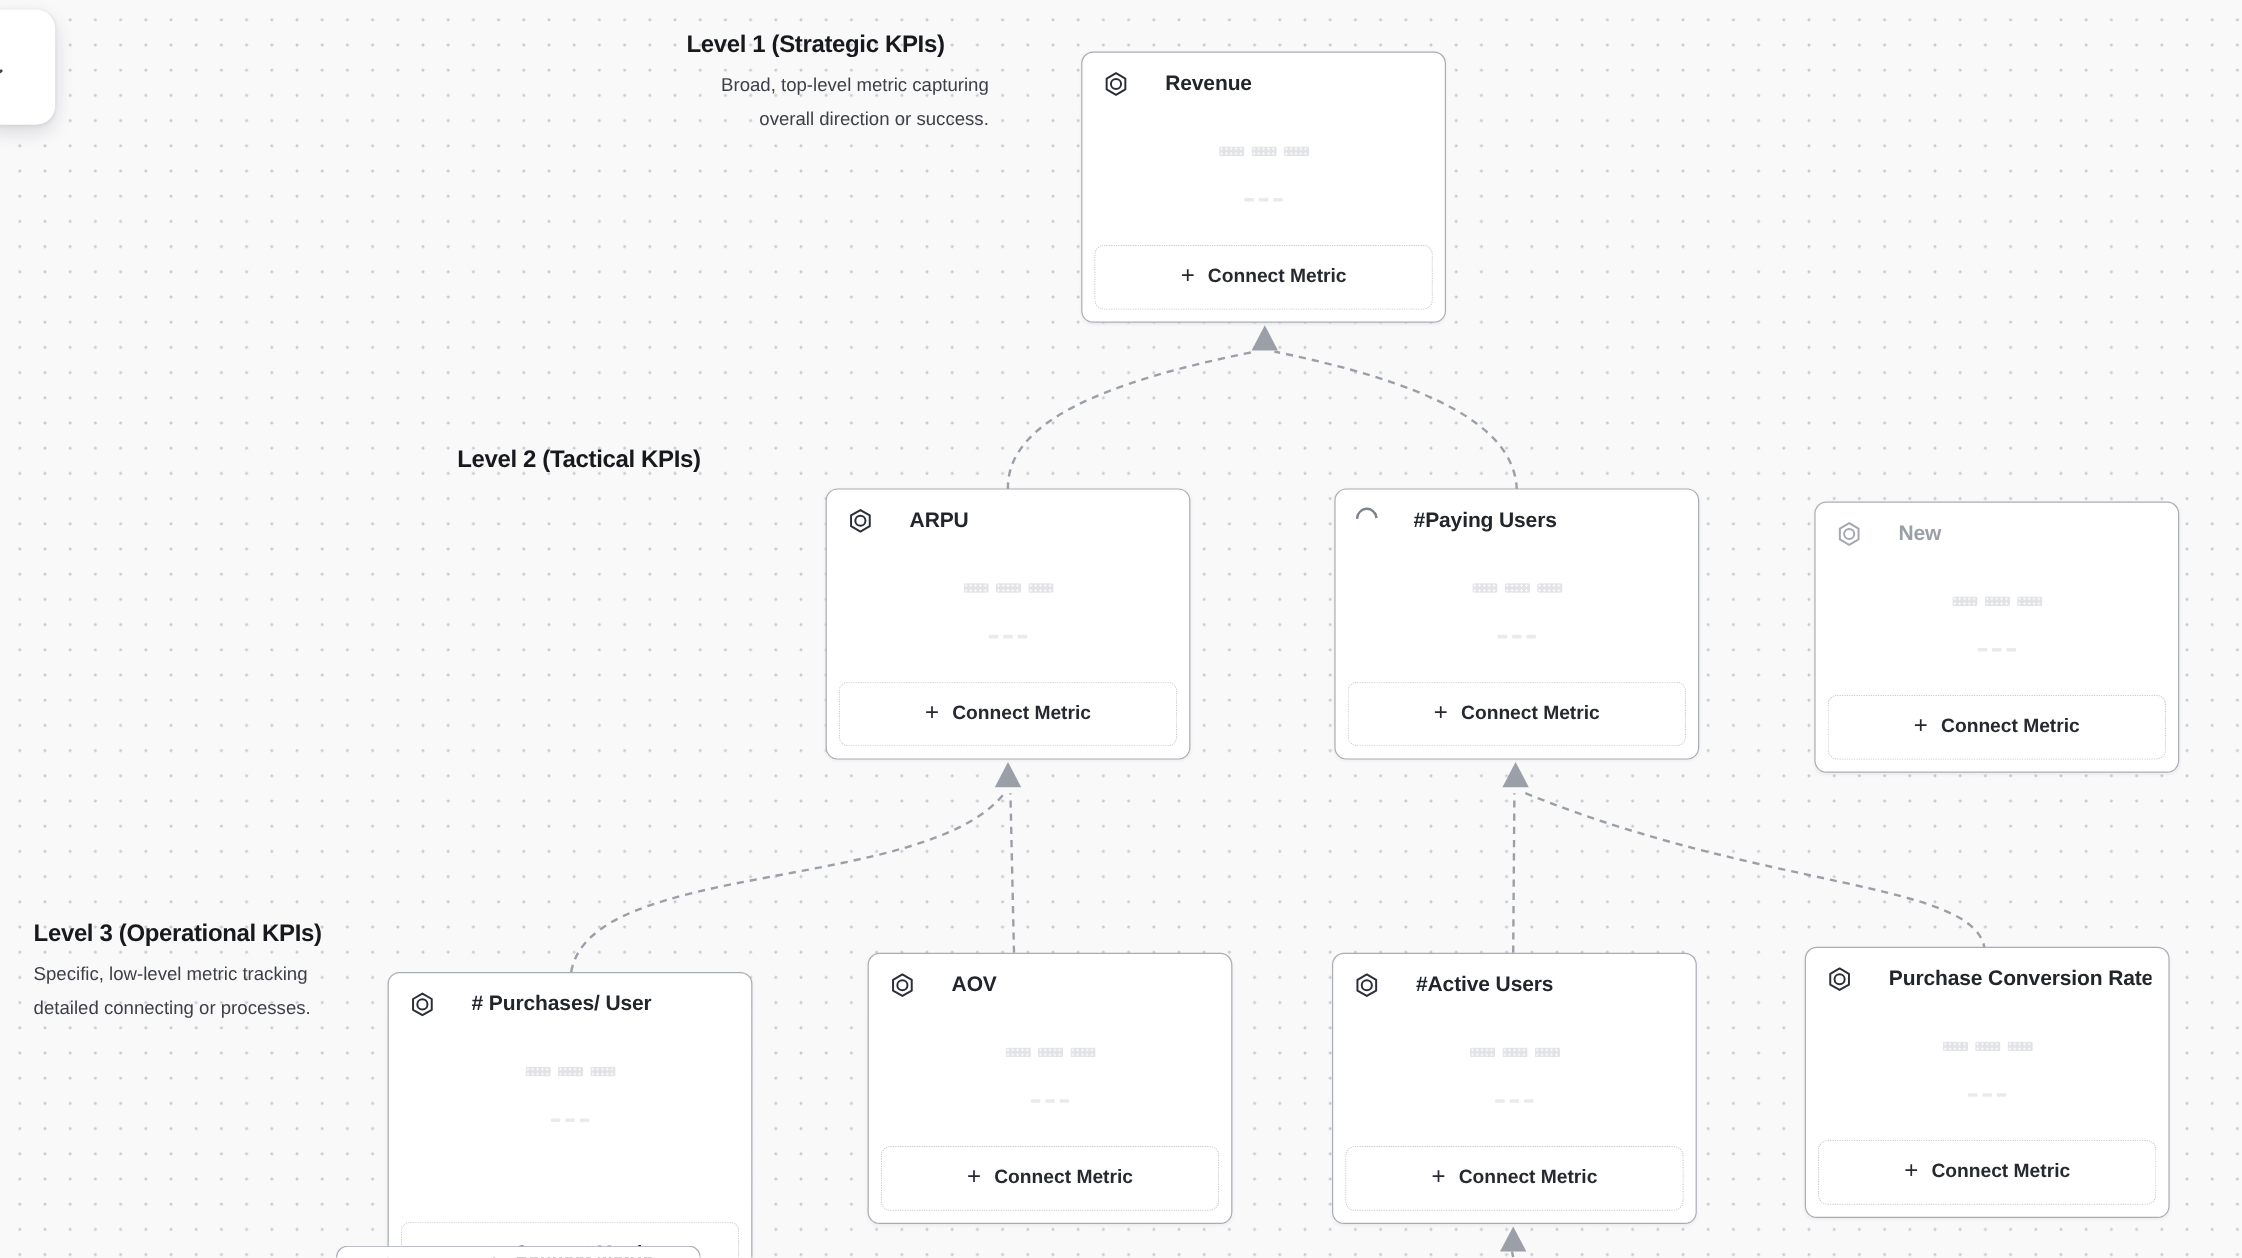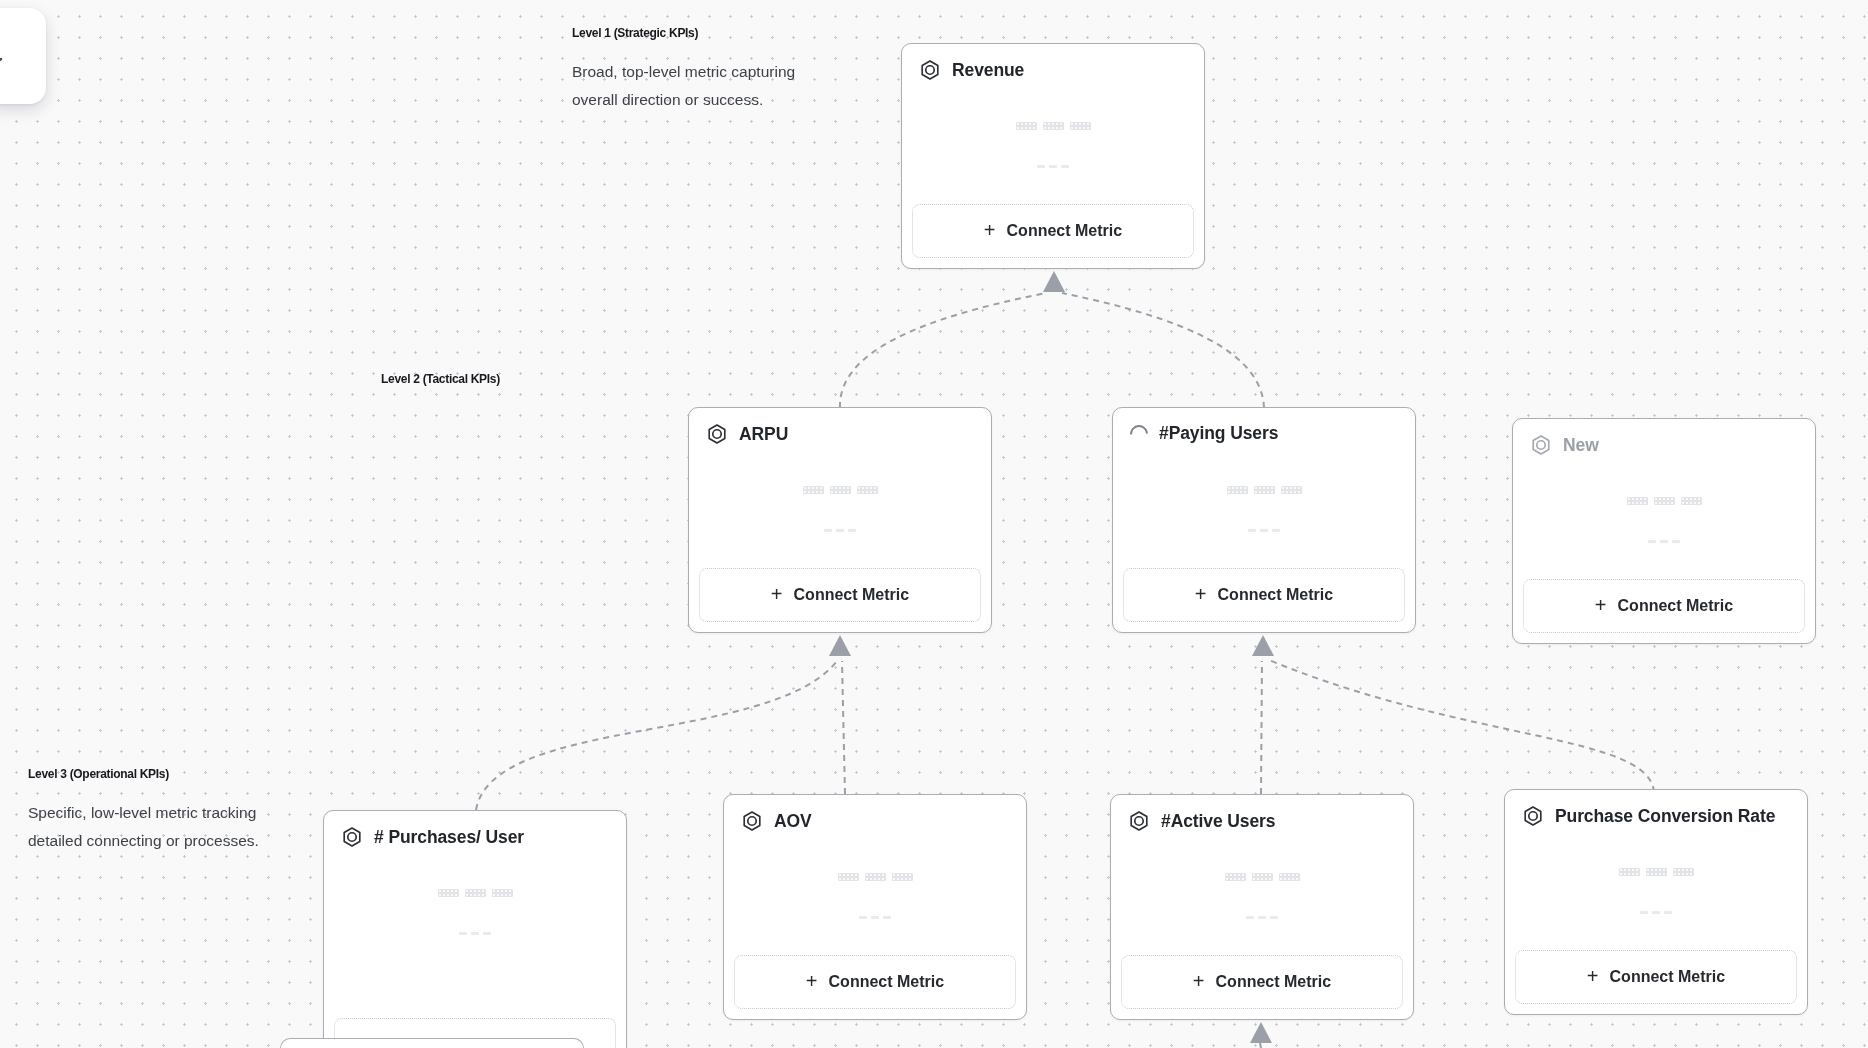--- a/index.html
+++ b/index.html
@@ -12,37 +12,37 @@
   .canvas{
     position:absolute;inset:0;
     background-image:radial-gradient(circle,#c8cacd 1.1px,transparent 1.4px);
     background-size:21px 21px;
     background-position:6px 6px;
   }
   .conn-layer{position:absolute;left:0;top:0;width:1868px;height:1048px;pointer-events:none;}
 
   
   .level-title{
-    position:absolute;font-size:12px;font-weight:700;color:#17191d;
+    position:absolute;font-size:20px;font-weight:700;color:#17191d;
     letter-spacing:-.3px;white-space:nowrap;
   }
   .level-desc{
     position:absolute;font-size:15.5px;line-height:28px;color:#3d4147;
   }
 
   
   .card{
     position:absolute;width:304px;height:226px;background:#fff;
     border:1.4px solid #a9adb4;border-radius:10px;
     box-shadow:0 1px 3px rgba(16,24,40,.05);
     box-sizing:border-box;
   }
   .card-head{
     position:absolute;left:17px;top:15px;right:14px;
-    display:flex;align-items:center;gap:11px;
+    display:flex;gap:30px;
   }
   .card-icon{width:22px;height:22px;color:#2c3036;flex:0 0 auto;display:block;}
   .card-title{
     font-size:17.5px;font-weight:600;color:#22262b;letter-spacing:-.1px;
     white-space:nowrap;overflow:hidden;
   }
   .card.muted .card-title{color:#9ba0a7;}
   .card.muted .card-icon{color:#a4a8af;}
   .spinner{
     width:18px;height:18px;border-radius:50%;box-sizing:border-box;
@@ -97,21 +97,21 @@
     </g>
     <g fill="#9ba0a8" stroke="none">
       <polygon points="1054,271 1043,292 1065,292"></polygon>
       <polygon points="840,635 829,656 851,656"></polygon>
       <polygon points="1263,635 1252,656 1274,656"></polygon>
       <polygon points="1261,1022 1250,1043 1272,1043"></polygon>
     </g>
   </svg>
 
   <div class="level-title" style="left:572px;top:26px;">Level 1 (Strategic KPIs)</div>
-  <div class="level-desc" style="left:572px;top:58px;width:252px;">Broad, top-level metric capturing overall direction or success.</div>
+  <div class="level-desc" style="left:572px;top:58px;width:252px;text-align:right;">Broad, top-level metric capturing overall direction or success.</div>
 
   <div class="level-title" style="left:381px;top:372px;">Level 2 (Tactical KPIs)</div>
 
   <div class="level-title" style="left:28px;top:767px;">Level 3 (Operational KPIs)</div>
   <div class="level-desc" style="left:28px;top:799px;width:268px;">Specific, low-level metric tracking detailed connecting or processes.</div>
 
   <div class="card" style="left:901px;top:43px;">
     <div class="card-head">
       <svg class="card-icon" viewBox="0 0 24 24">
         <path d="M12 2.2 L20.5 7.1 V16.9 L12 21.8 L3.5 16.9 V7.1 Z" fill="none" stroke="currentColor" stroke-width="1.8" stroke-linejoin="round"></path>

